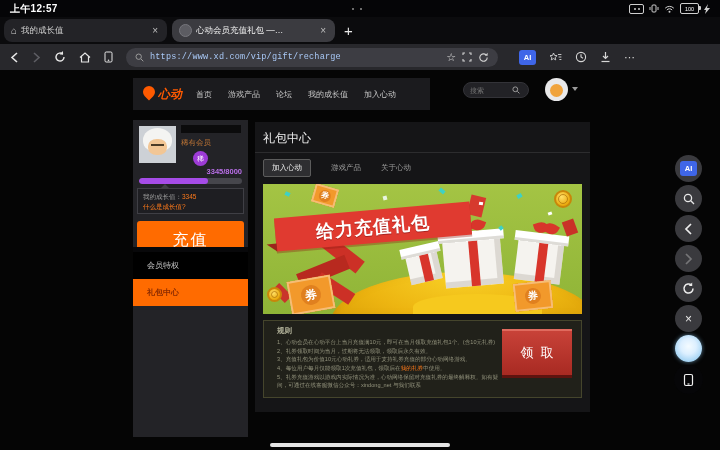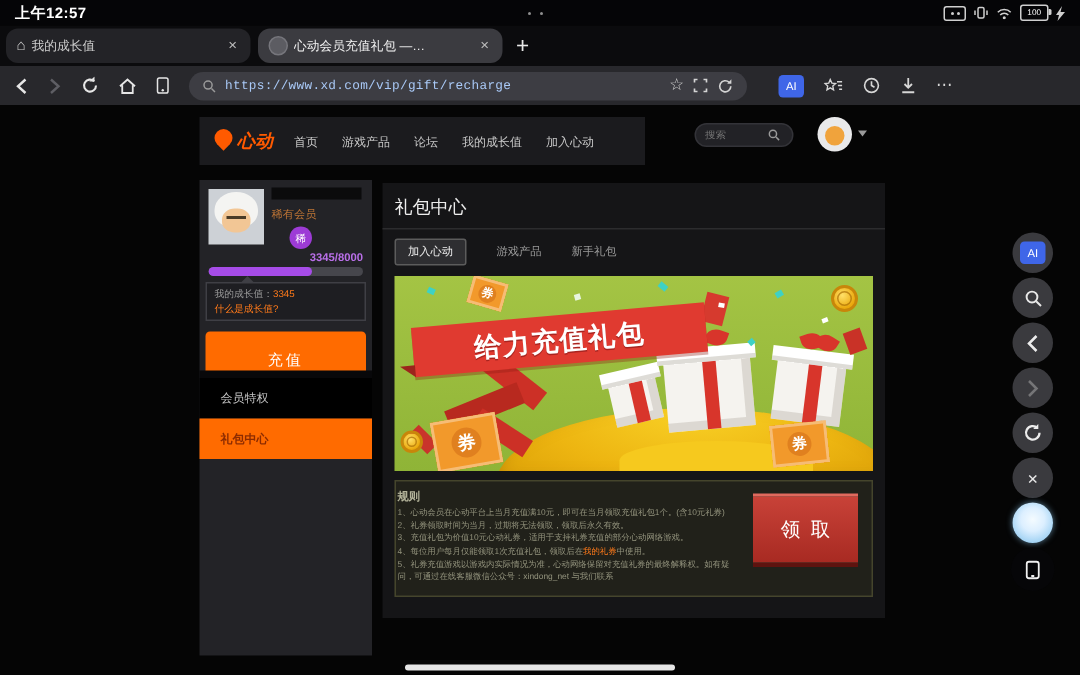--- a/index.html
+++ b/index.html
@@ -24,21 +24,21 @@
   .tab-close{font-size:10px;color:#bdbdbd;padding:0 2px}
   .tab-home{font-size:10px;color:#cfcfcf;line-height:1}
   .tab-favicon{width:11px;height:11px;border-radius:50%;background:#5c5c62;border:1px solid #76767c}
   .new-tab{color:#e8e8e8;font-size:15px;margin:0 0 3px 4px}
   
   .toolbar{position:absolute;left:0;top:44px;width:720px;height:26px;background:#28282c;display:flex;align-items:center;padding:0 10px;box-sizing:border-box;gap:13px}
   .nav-ico{display:flex;align-items:center;justify-content:center}
   .url-pill{width:372px;height:19px;background:#3d3d43;border-radius:10px;display:flex;align-items:center;padding:0 9px;box-sizing:border-box;gap:6px}
   .url-text{font-size:8.5px;color:#a9c9f7;letter-spacing:.2px;flex:1;white-space:nowrap;overflow:hidden;font-family:"Liberation Mono","DejaVu Sans Mono",monospace}
   .pill-ico{color:#d4d4d4;font-size:10px;display:flex;align-items:center}
-  .ai-chip{width:17px;height:15px;background:#3f66e8;border-radius:3px;color:#fff;font-size:7.5px;font-weight:normal;display:flex;align-items:center;justify-content:center}
+  .ai-chip{width:17px;height:15px;background:#3f66e8;border-radius:3px;color:#fff;font-size:7.5px;font-weight:bold;display:flex;align-items:center;justify-content:center}
   .tb-right{display:flex;align-items:center;gap:13px;margin-left:8px}
   .star-glyph{color:#d6d6d6;font-size:11px;line-height:1}
   .more-glyph{color:#d6d6d6;font-size:11px;line-height:1}
   
   .viewport{position:absolute;left:0;top:70px;width:720px;height:380px;background:#050505}
   
   .site-nav{position:absolute;left:133px;top:8px;width:297px;height:32px;background:#1b1b1e;display:flex;align-items:center;padding:0 10px;box-sizing:border-box}
   .logo{display:flex;align-items:flex-start;gap:3px;margin-right:14px}
   .logo-swirl{width:12px;height:12px;background:#ff5a00;border-radius:50% 50% 50% 0;transform:rotate(-45deg)}
   .logo-text{color:#ff5a00;font-size:12px;font-weight:bold;font-style:italic}
@@ -59,21 +59,21 @@
   .member-level{position:absolute;left:48px;top:18px;font-size:7.5px;color:#bd7435}
   .level-badge{position:absolute;left:60px;top:31px;width:15px;height:15px;border-radius:50%;background:#9d3bd6;color:#fff;font-size:7px;display:flex;align-items:center;justify-content:center}
   .progress-text{position:absolute;right:6px;top:47px;font-size:7.5px;color:#b96fe8;font-weight:bold}
   .bar{position:absolute;left:6px;right:6px;top:58px;height:6px;border-radius:3px;background:#46464c;overflow:hidden}
   .bar i{display:block;height:100%;width:67%;background:#a64ce8;border-radius:3px}
   .bar-marker{position:absolute;left:28px;top:64px;width:0;height:0;border-left:4px solid transparent;border-right:4px solid transparent;border-bottom:4px solid #3f3f45}
   .growth-box{position:absolute;left:4px;right:4px;top:68px;height:26px;border:1px solid #3f3f45;background:#1e1e22;padding:3px 5px;box-sizing:border-box;font-size:6.5px;line-height:1.6}
   .growth-label{color:#9a9a9a}
   .growth-value{color:#ff7a1a}
   .growth-link{color:#ff7a1a;display:block}
-  .recharge-btn{position:absolute;left:4px;right:4px;top:101px;height:38px;background:#ff6b00;border-radius:3px;color:#fff;font-size:10px;display:flex;align-items:center;justify-content:center;letter-spacing:2px}
+  .recharge-btn{position:absolute;left:4px;right:4px;top:101px;height:38px;background:#ff6b00;border-radius:3px;color:#fff;font-size:16px;display:flex;align-items:center;justify-content:center;letter-spacing:2px}
   .side-sep{position:absolute;left:0;right:0;top:127px;height:5px;background:#08080a}
   .side-menu-item{position:absolute;left:0;right:0;height:27px;line-height:27px;padding-left:14px;box-sizing:border-box;font-size:8px}
   .smi-1{top:132px;background:#000000;color:#c5c5c5}
   .smi-2{top:159px;background:#ff6b00;color:#8d2c00;font-weight:bold}
   
   .main-card{position:absolute;left:255px;top:52px;width:335px;height:290px;background:#151517}
   .page-title{position:absolute;left:8px;top:8px;font-size:12px;color:#ececec}
   .title-divider{position:absolute;left:0;right:0;top:30px;height:1px;background:#2c2c2e}
   .gift-tabs{position:absolute;left:8px;top:37px;display:flex;align-items:center;gap:20px}
   .gift-tab{font-size:7.5px;color:#9a9a9a}
@@ -109,21 +109,21 @@
   .coupon3 .cir{width:16px;height:16px;font-size:10px}
   .coin{position:absolute;border-radius:50%;background:radial-gradient(circle at 40% 35%,#ffe068,#eaa90d 70%);border:2px solid #c8860a;box-sizing:border-box}
   .coin:after{content:"";position:absolute;inset:2px;border:1px solid rgba(170,110,5,.7);border-radius:50%}
   .coin1{right:10px;top:6px;width:18px;height:18px}
   .coin2{left:4px;bottom:12px;width:15px;height:15px}
   .red-env{position:absolute;background:#d63a2e}
   .renv1{right:98px;top:12px;width:15px;height:20px;transform:rotate(14deg)}
   .renv2{right:6px;top:36px;width:12px;height:15px;transform:rotate(-20deg);background:#c93227}
   .cf{position:absolute}
   
-  .rules{position:absolute;left:8px;top:198px;width:319px;height:78px;box-sizing:border-box;background:#21211a;border:1px solid #45452c;padding:5px 1px}
+  .rules{position:absolute;left:8px;top:198px;width:319px;height:78px;box-sizing:border-box;background:#21211a;border:1px solid #45452c;padding:5px 13px}
   .rules-title{font-size:7.5px;font-weight:bold;color:#b3b39a;margin-bottom:2px}
   .rule-line{font-size:5.6px;color:#93937d;line-height:1.55;width:228px}
   .rule-link{color:#ff7a1a}
   .claim-btn{position:absolute;right:9px;top:8px;width:70px;height:46px;background:linear-gradient(180deg,#c84238,#a82a22);border-top:2px solid #e06a5e;box-shadow:0 3px 0 #5e130f;color:#fff;font-size:13px;display:flex;align-items:center;justify-content:center;letter-spacing:7px;text-indent:7px;box-sizing:border-box}
   
   .fab-col{position:absolute;right:17px;top:155px;display:flex;flex-direction:column;align-items:center}
   .fab{width:27px;height:27px;border-radius:50%;background:rgba(62,62,66,.94);display:flex;align-items:center;justify-content:center;margin-bottom:3px}
   .fab .x{color:#e8e8e8;font-size:12px;line-height:1}
   .fab.dim svg{opacity:.45}
   .fab-ball{background:radial-gradient(circle at 50% 42%,#f4fbff 0%,#dcefff 38%,#a9d6f5 70%,#86c1ec 100%);box-shadow:0 0 4px rgba(140,200,240,.6)}
@@ -306,21 +306,21 @@
     <div class="side-menu-item smi-1">会员特权</div>
     <div class="side-menu-item smi-2">礼包中心</div>
   </div>
 
   <div class="main-card">
     <div class="page-title">礼包中心</div>
     <div class="title-divider"></div>
     <div class="gift-tabs">
       <span class="gift-tab active">加入心动</span>
       <span class="gift-tab">游戏产品</span>
-      <span class="gift-tab">新手礼包</span>
+      <span class="gift-tab">关于心动</span>
     </div>
 
     <div class="banner">
       <div class="coins-mound"></div>
       <div class="coins-mound2"></div>
       <div class="zig zig1"></div>
       <div class="zig zig2"></div>
       <div class="zig zig3"></div>
       <div class="zig zig4"></div>
       <div class="gift gift3">

